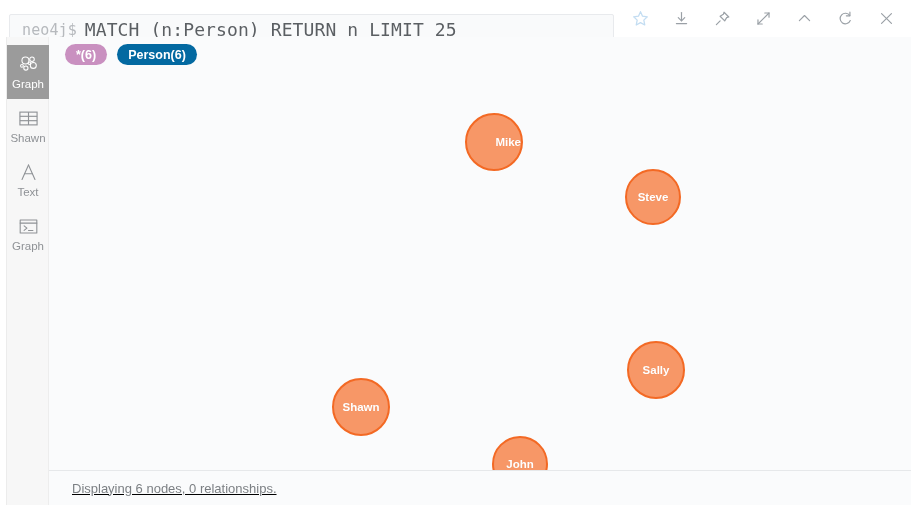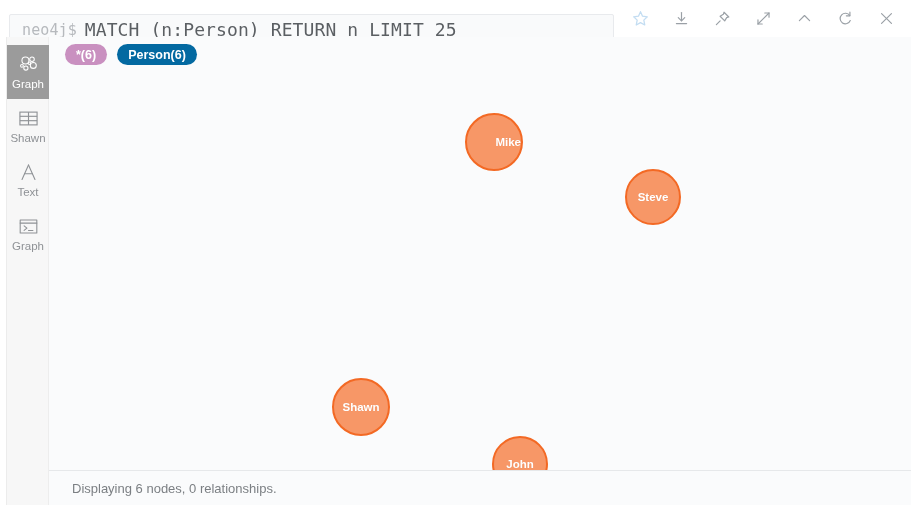--- a/index.html
+++ b/index.html
@@ -184,20 +184,21 @@
     background: #e6e8ea;
   }
   .statusbar {
     position: absolute;
     left: 49px; top: 434px;
     width: 862px;
     height: 34px;
     background: #fafbfc;
     display: flex;
     align-items: center;
+    text-decoration: underline;
   }
   .status-text {
     margin-left: 23px;
     font-size: 13px;
     color: #7b7f83;
     font-family: "Liberation Sans", sans-serif;
   }
 </style>
 </head>
 <body>
@@ -332,20 +333,23 @@
     </div>
 
     <div class="graph-layer">
 
       <div class="node" style="left: 416px; top: 76px; width: 58px; height: 58px; background: rgb(247, 151, 103); border: 2px solid rgb(243, 105, 36); justify-content: flex-end;">
         <span class="node-label">Mike</span>
       </div>
       <div class="node" style="left: 576px; top: 132px; width: 56px; height: 56px; background: rgb(247, 151, 103); border: 2px solid rgb(243, 105, 36);">
         <span class="node-label">Steve</span>
       </div>
+      <div class="node" style="left: 578px; top: 304px; width: 58px; height: 58px; background: rgb(247, 151, 103); border: 2px solid rgb(243, 105, 36);">
+        <span class="node-label">Sally</span>
+      </div>
       <div class="node" style="left: 283px; top: 341px; width: 58px; height: 58px; background: rgb(247, 151, 103); border: 2px solid rgb(243, 105, 36);">
         <span class="node-label">Shawn</span>
       </div>
       <div class="node" style="left: 443px; top: 399px; width: 56px; height: 56px; background: rgb(247, 151, 103); border: 2px solid rgb(243, 105, 36);">
         <span class="node-label">John</span>
       </div>
 
     </div>
   </div>
 

